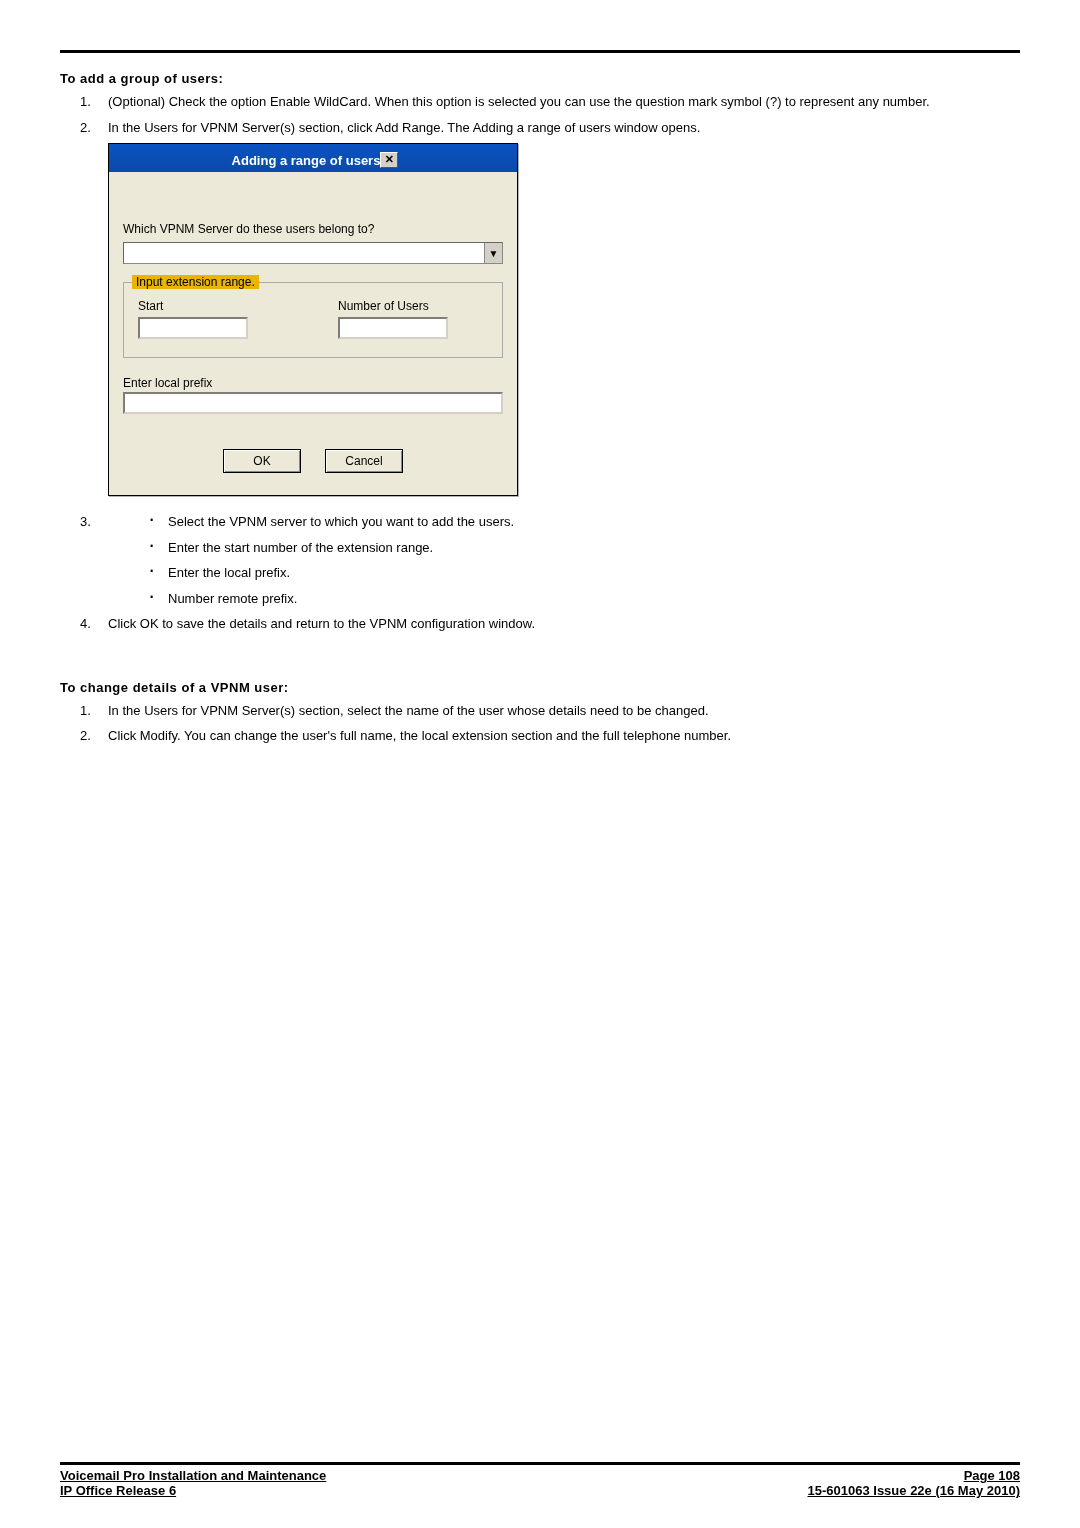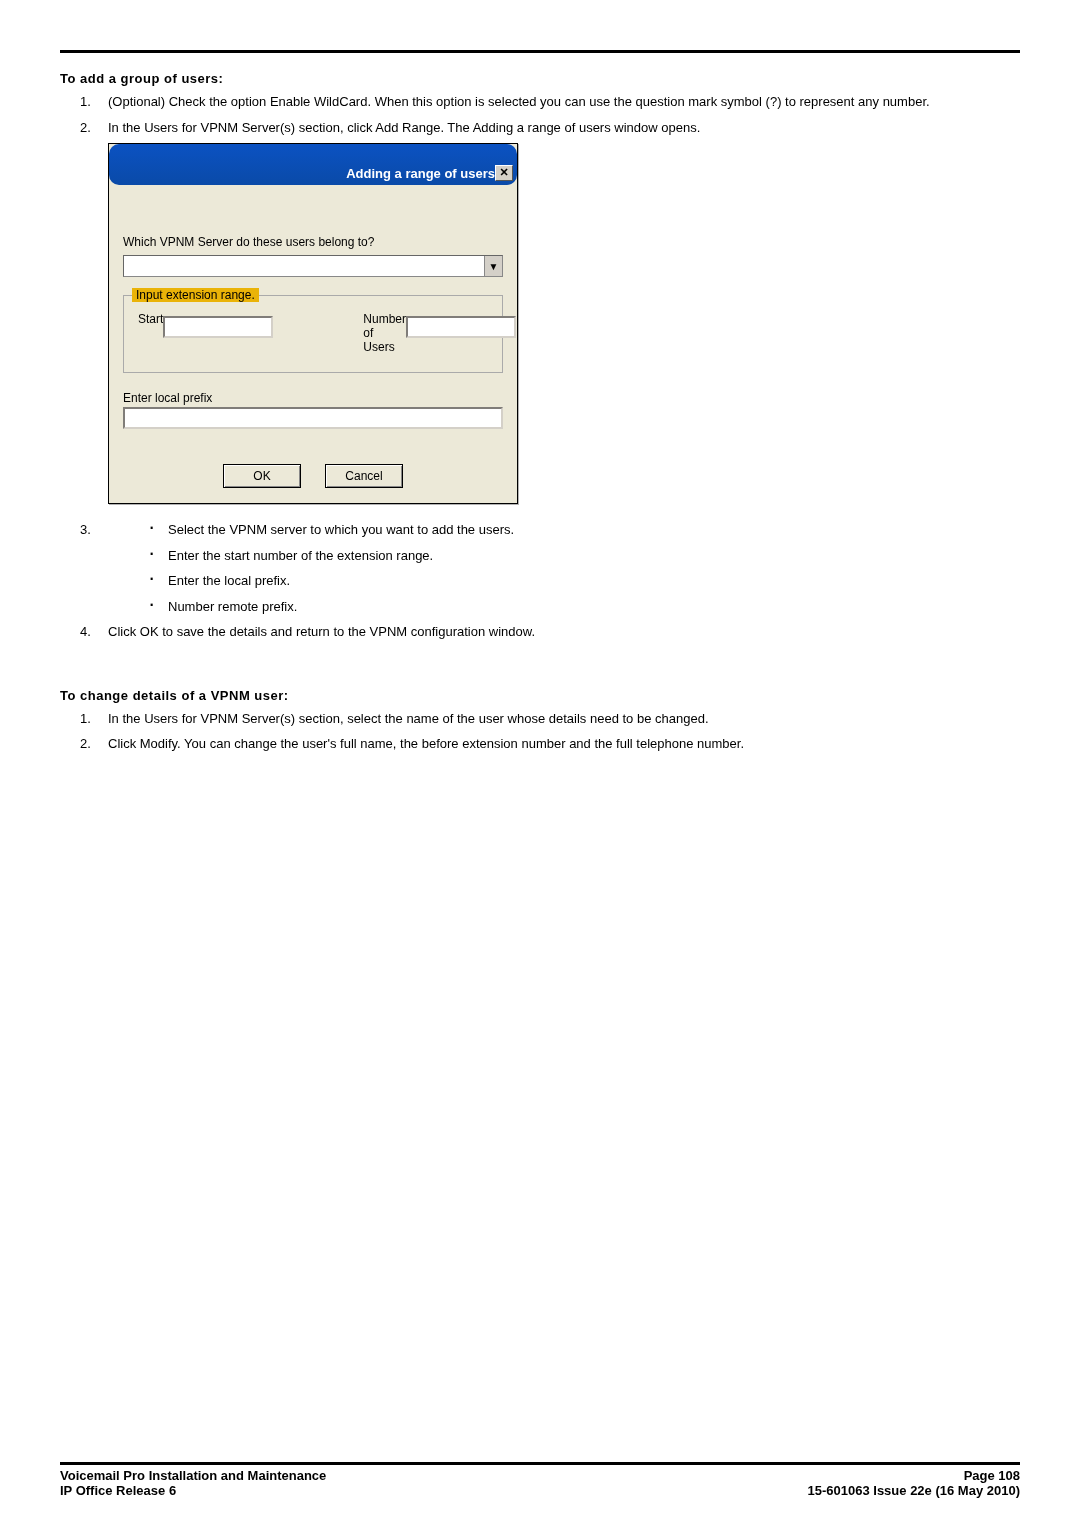--- a/index.html
+++ b/index.html
@@ -66,42 +66,41 @@
       margin-left: 48px;
       margin-bottom: 16px;
       box-shadow: 1px 1px 0 rgba(0,0,0,0.3);
     }
     .dialog-titlebar {
       background: #0846a9;
       background: linear-gradient(180deg, #0b52c2 0%, #0a4aa8 100%);
       color: #fff;
       font-weight: bold;
       font-size: 13px;
-      padding: 21px 4px 4px 8px;
+      padding: 8px 4px 4px 8px;
       display: flex;
       align-items: center;
-      justify-content: flex-end;
-      border-radius: 10px;
+      justify-content: center;
     }
     .close-btn {
       width: 18px;
       height: 16px;
       background: #d4d0c8;
       border: 1px solid #fff;
       border-right-color: #555;
       border-bottom-color: #555;
       color: #000;
       font-size: 11px;
       font-weight: bold;
       line-height: 13px;
       text-align: center;
       cursor: pointer;
     }
     .dialog-body {
-      padding: 10px 14px 9px 14px;
+      padding: 10px 14px 16px 14px;
       font-family: "Tahoma", Arial, sans-serif;
       font-size: 12px;
     }
     .drop-down {
       width: 100%;
       height: 22px;
       background: #fff;
       border: 1px solid #888;
       border-top-color: #666;
       border-left-color: #666;
@@ -139,21 +138,21 @@
       padding: 0 4px;
       font-size: 12px;
     }
     .inputs-row {
       display: flex;
       gap: 90px;
       margin-top: 6px;
     }
     .inputs-row .col {
       display: flex;
-      flex-direction: row;
+      flex-direction: column;
     }
     .text-input {
       width: 110px;
       height: 22px;
       border: 2px inset #d4d0c8;
       background: #fff;
       padding: 0 4px;
       font-size: 12px;
       margin-top: 4px;
     }
@@ -196,20 +195,21 @@
     }
     .footer-rule {
       border-top: 3px solid #000;
       margin-bottom: 3px;
     }
     .footer-row {
       display: flex;
       justify-content: space-between;
       font-size: 13px;
       font-weight: bold;
+      text-decoration: underline;
     }
     .prompt-label {
       margin-top: 40px;
     }
   </style>
 </head>
 <body>
 
 <div class="top-rule"></div>
 
@@ -287,21 +287,21 @@
 
 <div class="section-title">To change details of a VPNM user:</div>
 
 <ol class="numbered">
   <li>
     <span class="num">1.</span>
     <span>In the </span><span class="bold">Users for VPNM Server(s)</span><span> section, select the name of the user whose details need to be changed.</span>
   </li>
   <li>
     <span class="num">2.</span>
-    <span>Click </span><span class="bold">Modify</span><span>. You can change the user's full name, the before extension number and the full telephone number.</span>
+    <span>Click </span><span class="bold">Modify</span><span>. You can change the user's full name, the local extension section and the full telephone number.</span>
   </li>
 </ol>
 
 <div class="footer">
   <div class="footer-rule"></div>
   <div class="footer-row">
     <span>Voicemail Pro Installation and Maintenance</span>
     <span>Page 108</span>
   </div>
   <div class="footer-row">

